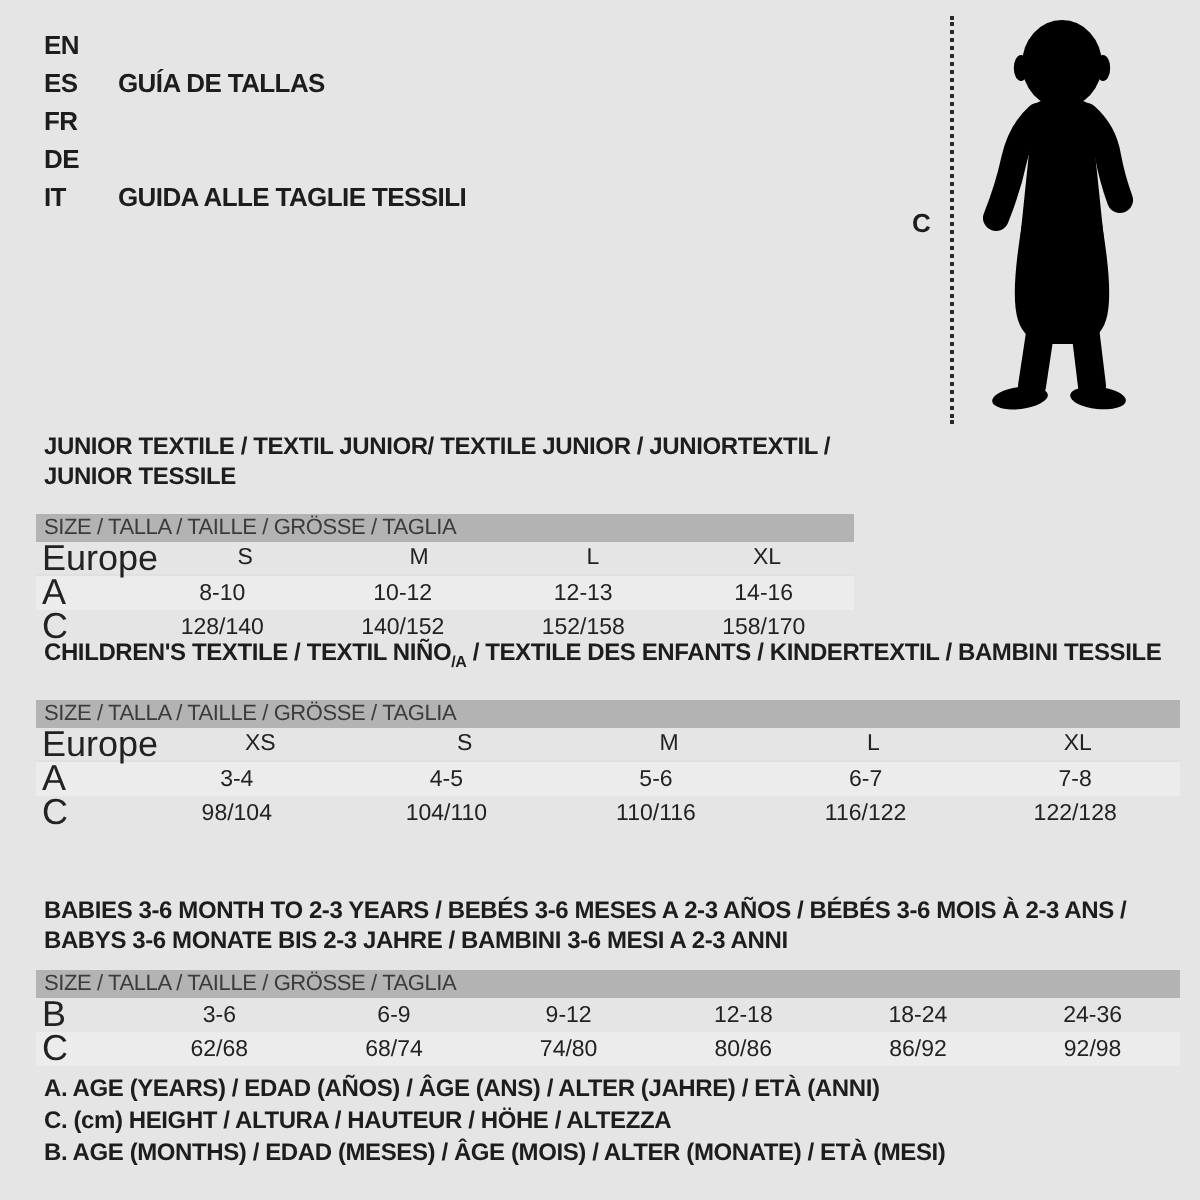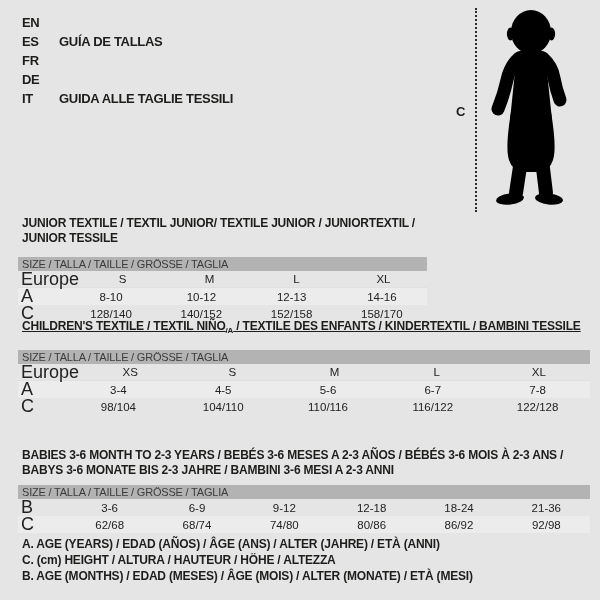--- a/index.html
+++ b/index.html
@@ -19,21 +19,21 @@
   .height-line { position:absolute; left:475px; top:8px; height:204px; width:0; border-left:2px dotted #2b2b2b; }
   .baby-svg { position:absolute; left:484px; top:8px; }
 
   
   .size-table { position:absolute; left:18px; }
   .t1 { top:216px; width:409px; }
   .t2 { top:319px; width:572px; }
   .t3 { top:448px; width:572px; }
   .tbl-title { font-size:12px; font-weight:700; letter-spacing:-0.2px; line-height:15px; padding-left:4px; }
   .t1 .tbl-title { margin-bottom:11px; }
-  .t2 .tbl-title { margin-bottom:12px;text-decoration:underline; }
+  .t2 .tbl-title { margin-bottom:12px; }
   .t3 .tbl-title { margin-bottom:7px; }
   .tbl-title sub { font-size:8px; }
   .tbl-head { height:14px; line-height:14px; background:var(--bar,#b3b3b3); color:#3b3b3b; font-size:11px; padding-left:4px; letter-spacing:-0.2px; }
   .tbl-row { display:flex; height:17px; align-items:center; font-size:11.5px; color:#222; }
   .tbl-row.shade { background:var(--shade,#ececec); }
   .tbl-row.first-sep { border-bottom:1px solid #e0e0e0; }
   .cell { flex:1; text-align:center; white-space:nowrap; }
   .cell.label { flex:0 0 48px; text-align:left; padding-left:3px; font-size:18px; }
 
   
@@ -153,21 +153,21 @@
       </div>
     <div class="tbl">
         <div class="tbl-head">SIZE / TALLA / TAILLE / GRÖSSE / TAGLIA</div>
         <div class="tbl-row">
           <div class="cell label">B</div>
           <div class="cell">3-6</div>
           <div class="cell">6-9</div>
           <div class="cell">9-12</div>
           <div class="cell">12-18</div>
           <div class="cell">18-24</div>
-          <div class="cell">21-36</div>
+          <div class="cell">24-36</div>
         </div>
         <div class="tbl-row shade">
           <div class="cell label">C</div>
           <div class="cell">62/68</div>
           <div class="cell">68/74</div>
           <div class="cell">74/80</div>
           <div class="cell">80/86</div>
           <div class="cell">86/92</div>
           <div class="cell">92/98</div>
         </div>

